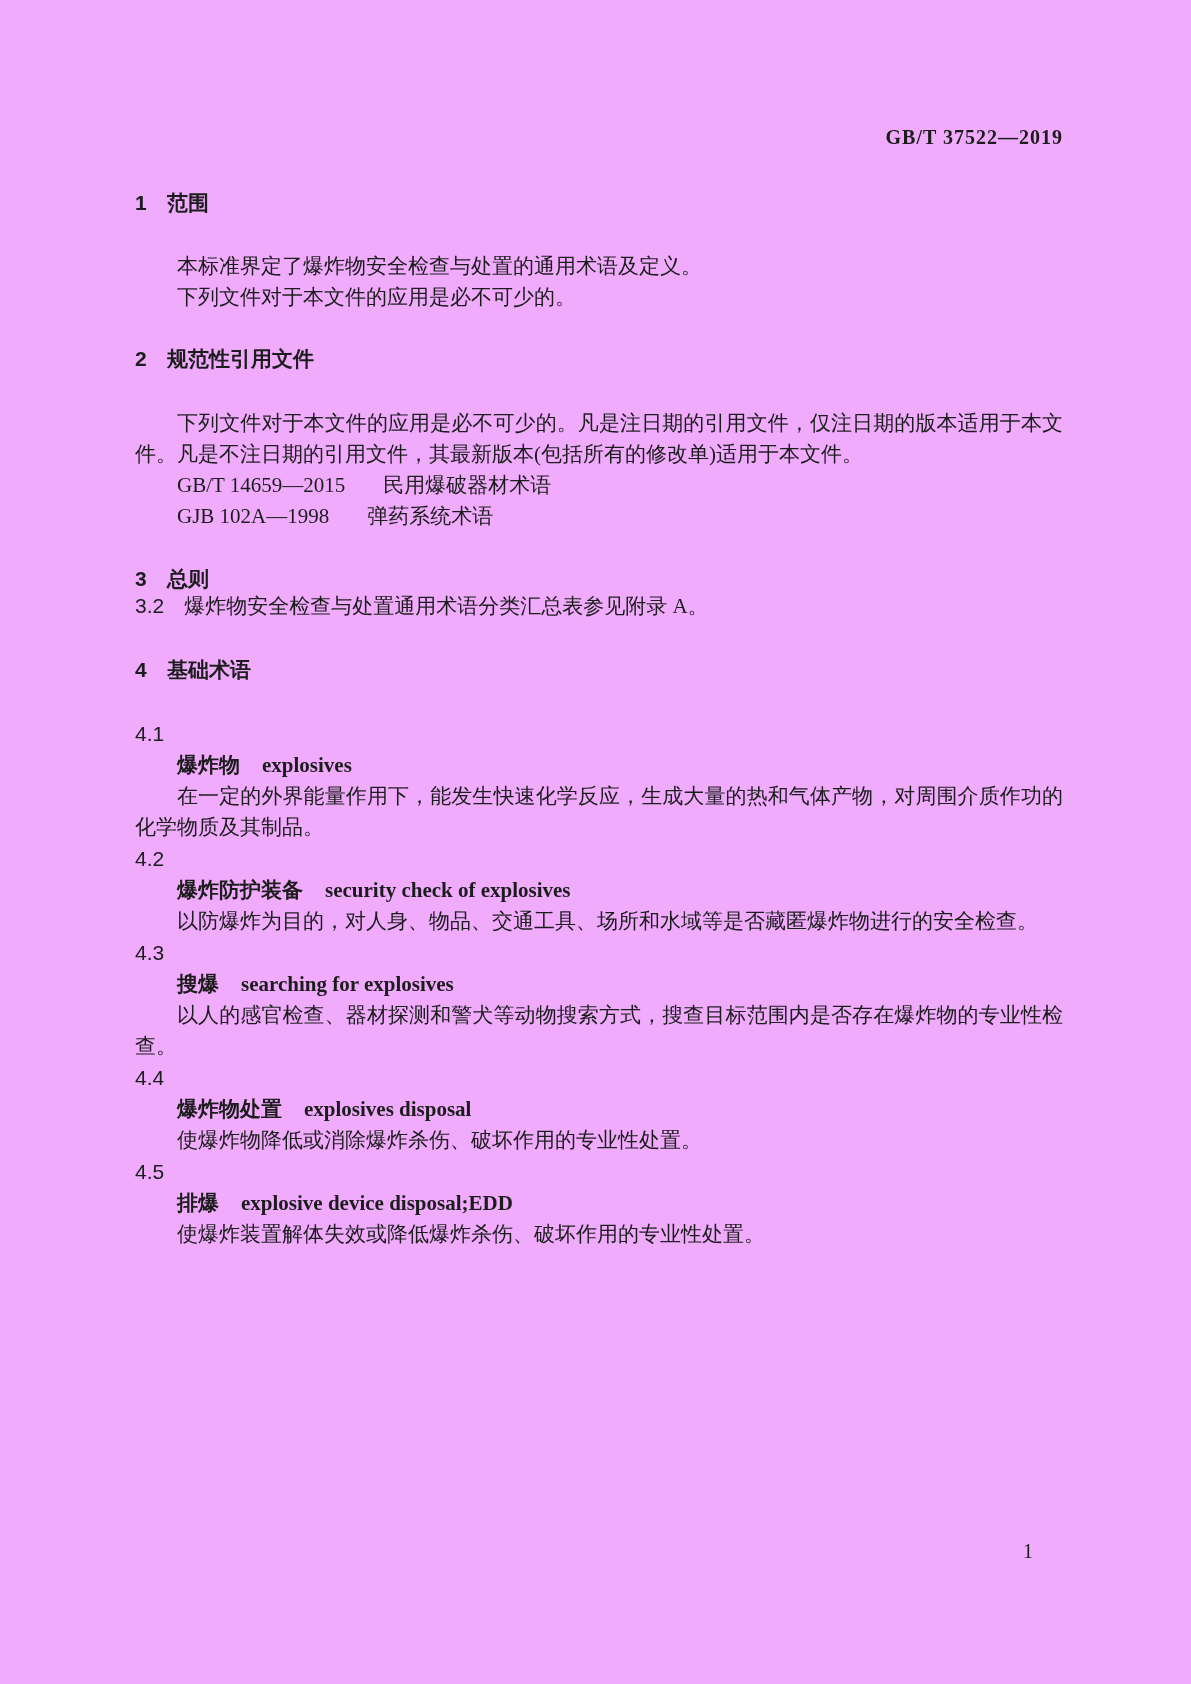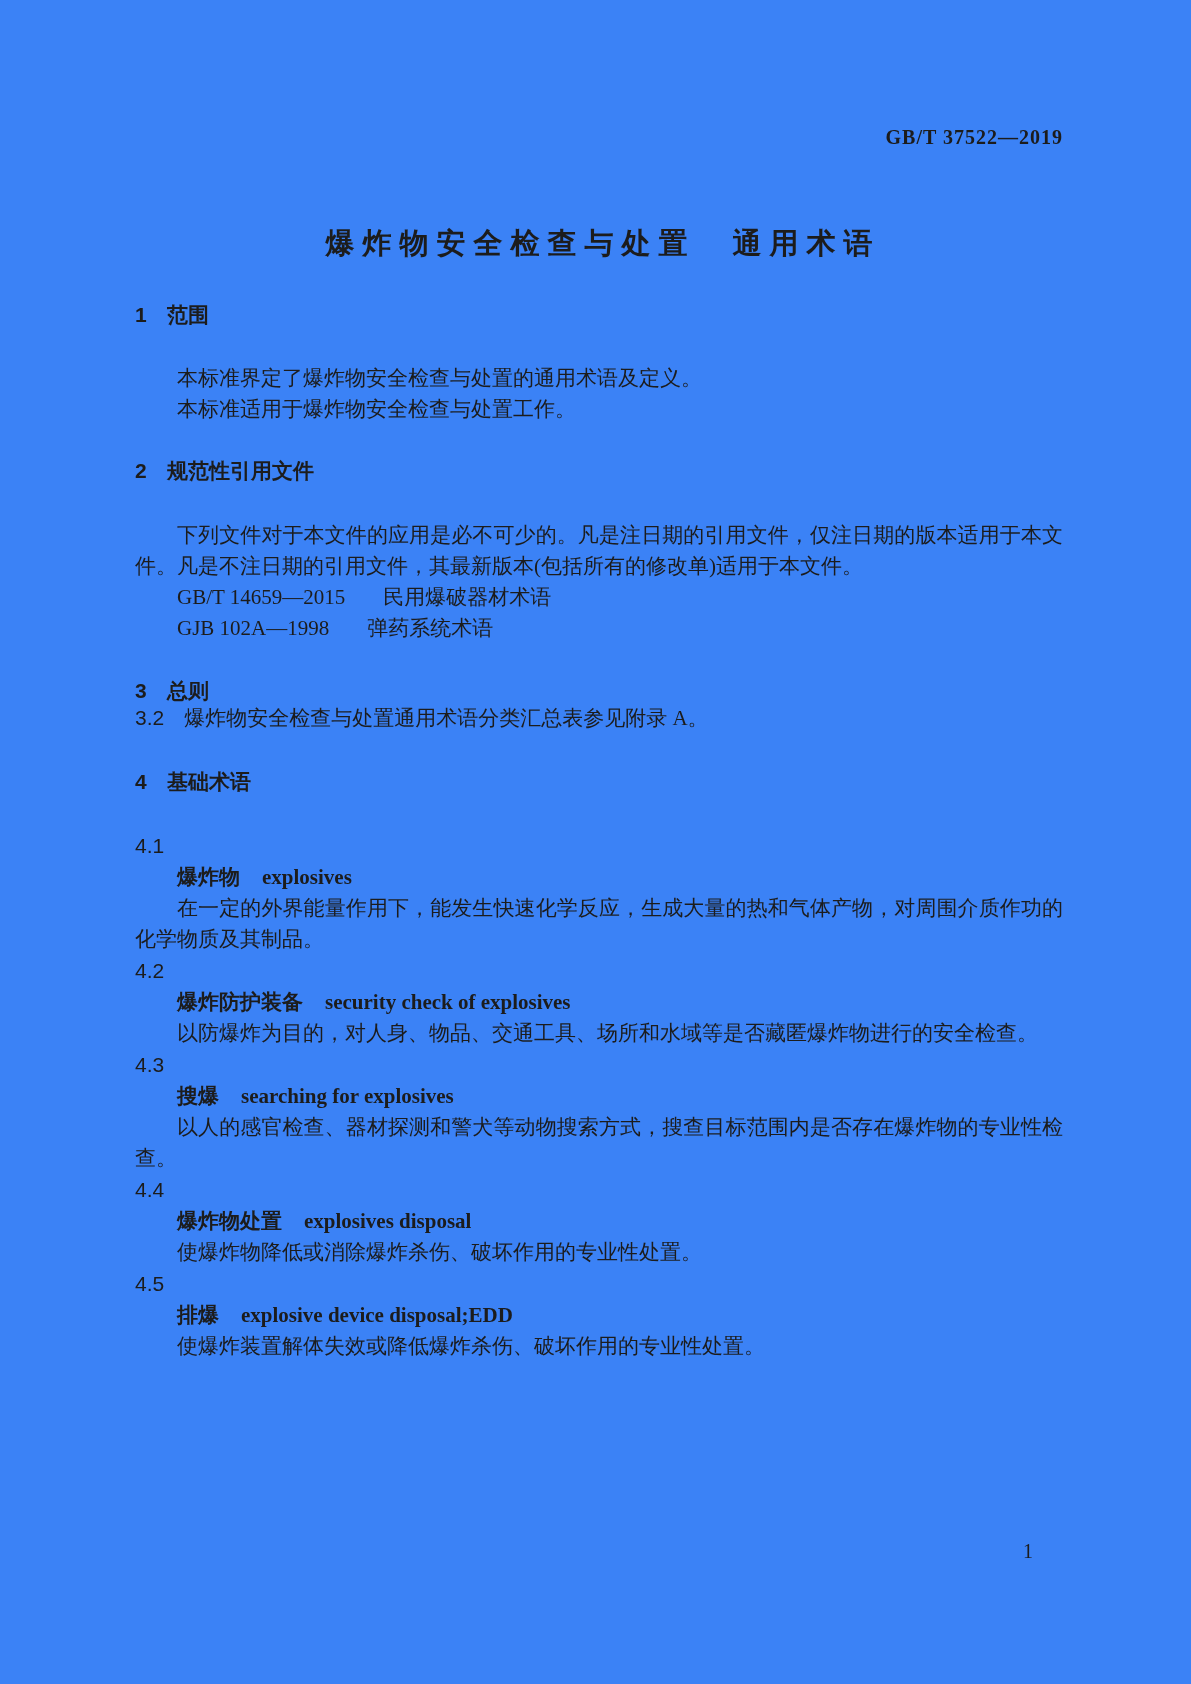--- a/index.html
+++ b/index.html
@@ -1,20 +1,20 @@
 <!DOCTYPE html>
 <html lang="zh"><head>
 <meta charset="utf-8">
 <style>
   html,body{margin:0;padding:0;background:#e8e8e8;}
   .page{
     position:relative;
     width:1191px;height:1684px;
     margin:0 auto;
-    background:#3b82f6;
+    background:#f0abfc;
     box-sizing:border-box;
     padding:126px 128px 0 135px;
     overflow:hidden;
     color:#1c1c1c;
     font-family:"Liberation Serif","DejaVu Serif",serif;
   }
   .doc-code{
     text-align:right;
     font-family:"Liberation Serif","DejaVu Serif",serif;
     font-weight:bold;
@@ -101,27 +101,26 @@
     line-height:22px;
   }
 </style>
 </head>
 <body>
 
 <div class="page">
 
   <div class="doc-code">GB/T 37522—2019</div>
 
-  <div class="doc-title">爆炸物安全检查与处置　通用术语</div>
 
   <div class="sec-heading mt-s1">
     <span class="sec-num">1</span><span>范围</span>
   </div>
   <p class="body-para indent p-first">本标准界定了爆炸物安全检查与处置的通用术语及定义。</p>
-  <p class="body-para indent">本标准适用于爆炸物安全检查与处置工作。</p>
+  <p class="body-para indent">下列文件对于本文件的应用是必不可少的。</p>
 
   <div class="sec-heading mt-s2">
     <span class="sec-num">2</span><span>规范性引用文件</span>
   </div>
   <p class="body-para indent p-intro">下列文件对于本文件的应用是必不可少的。凡是注日期的引用文件，仅注日期的版本适用于本文件。凡是不注日期的引用文件，其最新版本(包括所有的修改单)适用于本文件。</p>
   <p class="ref-line">
     <span class="ref-code">GB/T 14659—2015</span><span class="ref-title">民用爆破器材术语</span>
   </p>
   <p class="ref-line">
     <span class="ref-code">GJB 102A—1998</span><span class="ref-title">弹药系统术语</span>

